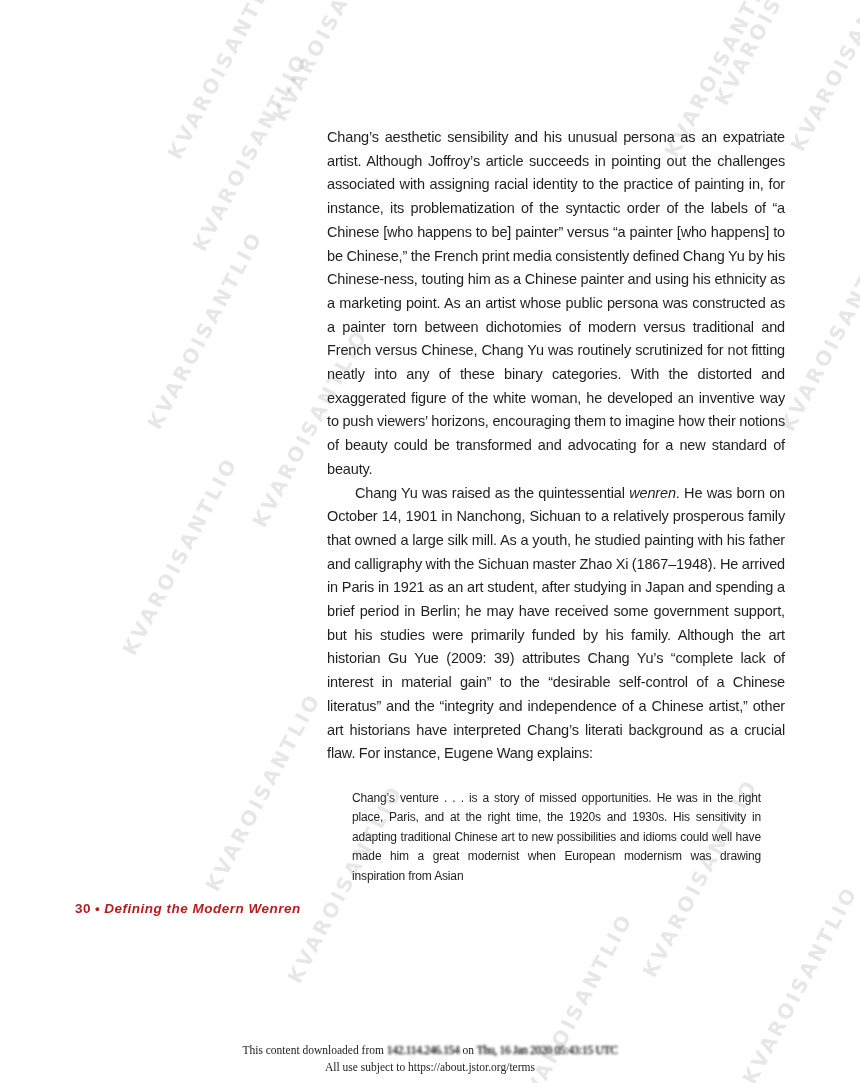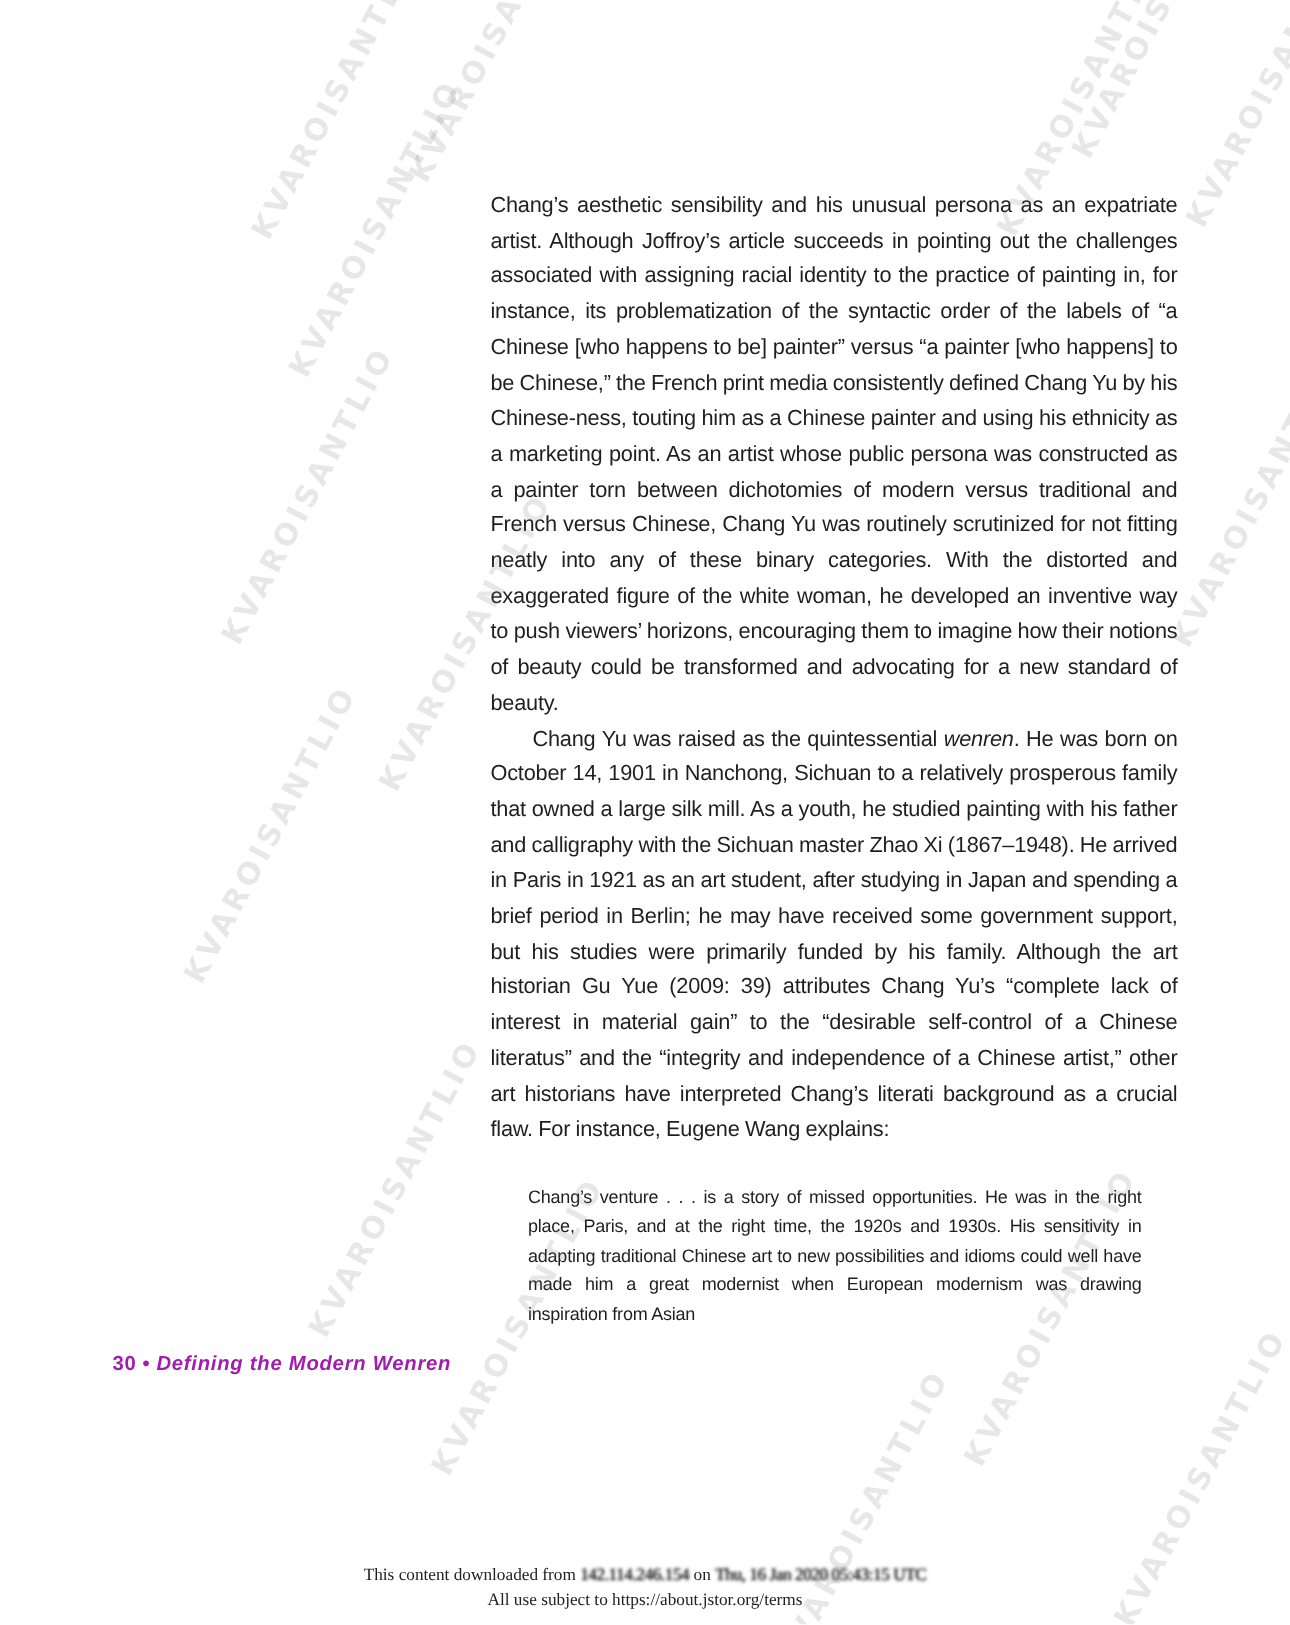--- a/index.html
+++ b/index.html
@@ -64,21 +64,21 @@
   }
   
   .running-footer {
     position: absolute;
     left: 75px;
     top: 901px;
     z-index: 1;
     font-size: 13.5px;
     font-weight: bold;
     letter-spacing: 0.5px;
-    color: #a21caf;
+    color: #b91c1c;
   }
   .running-footer .sep {
     padding: 0 4px;
   }
   .running-footer .rt {
     font-style: italic;
   }
   
   .jstor {
     position: absolute;

